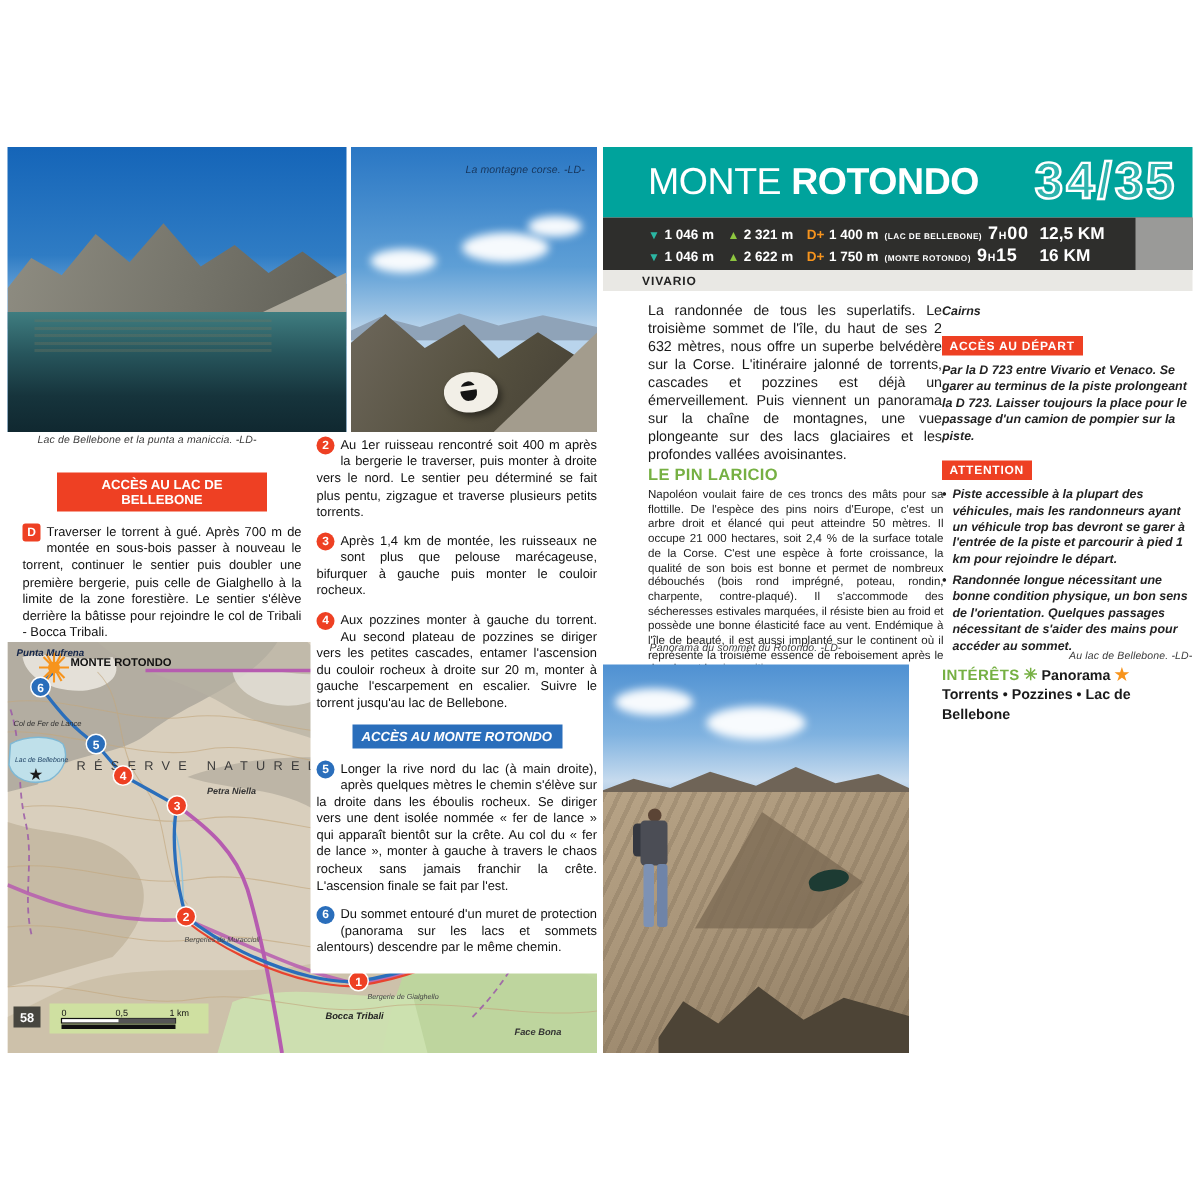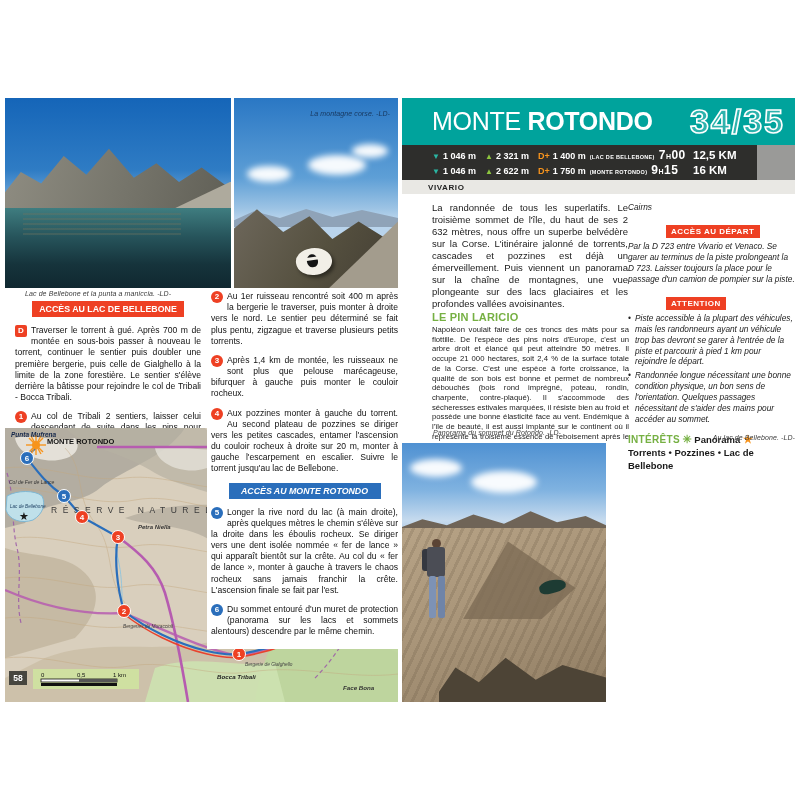--- a/index.html
+++ b/index.html
@@ -110,33 +110,33 @@
   .vivario span{margin-left:26px;font-size:8px;font-weight:bold;letter-spacing:.6px;color:#222;}
 
   .intro{left:432px;top:202px;width:196px;font-size:9.5px;line-height:1.26;text-align:justify;}
   .laricio-h{left:432px;top:311px;color:var(--green);font-weight:800;font-size:11px;letter-spacing:.2px;}
   .laricio-p{left:432px;top:325px;width:197px;font-size:7.7px;line-height:1.26;text-align:justify;color:#222;}
 
   
   .sidebar{left:628px;top:199px;width:167px;}
   .lbl{display:inline-block;color:#fff;font-weight:bold;font-size:8px;letter-spacing:.5px;padding:2px 5px;}
   .lbl-black{background:#1a1a1a;}
-  .lbl-red{background:var(--red);margin-left:38px;}
-  .side-it{font-style:italic;font-size:8.3px;line-height:1.32;color:#222;margin:3px 0 7px;}
+  .lbl-red{background:var(--red);}
+  .side-it{font-style:italic;font-size:8.3px;line-height:1.32;color:#222;margin:3px 0 7px;font-weight:bold;}
   .side-it.bullets div{position:relative;padding-left:7px;margin-bottom:3px;}
   .side-it.bullets div:before{content:"•";position:absolute;left:0;top:0;}
   .interets{margin-top:2px;font-size:9.5px;line-height:1.35;font-weight:bold;color:#1a1a1a;}
   .interets .ilbl{color:var(--green);font-size:10px;letter-spacing:.3px;}
   .interets .compass{color:var(--green);font-size:11px;}
   .interets .star{color:var(--orange);font-size:11px;}
 
   
   .col-left{left:15px;top:299px;width:186px;}
   .col-mid{left:207px;top:289px;width:191px;background:#fff;min-height:287px;z-index:3;padding:2px 0 4px 4px;}
-  .sec-head{color:#fff;font-weight:bold;font-size:8.8px;text-align:center;padding:3px 2px;width:152px;margin:2px auto 8px;}
+  .sec-head{color:#fff;font-weight:bold;font-size:8.8px;text-align:center;padding:3px 2px;width:140px;margin:16px auto 8px;}
   .sec-red{background:var(--red);}
   .sec-blue{background:var(--blue);margin-top:6px;font-style:italic;}
   .step{font-size:8.6px;line-height:1.3;text-align:justify;margin-bottom:8px;color:#111;}
   .mk{float:left;width:12px;height:12px;border-radius:50%;background:var(--red);color:#fff;
     font-weight:bold;font-size:8px;text-align:center;line-height:12px;margin:0 4px 1px 0;}
   .mk.square{border-radius:2px;}
   .mk.blue{background:var(--blue);}
 
   
   .map{left:5px;top:428px;width:393px;height:274px;z-index:1;}

